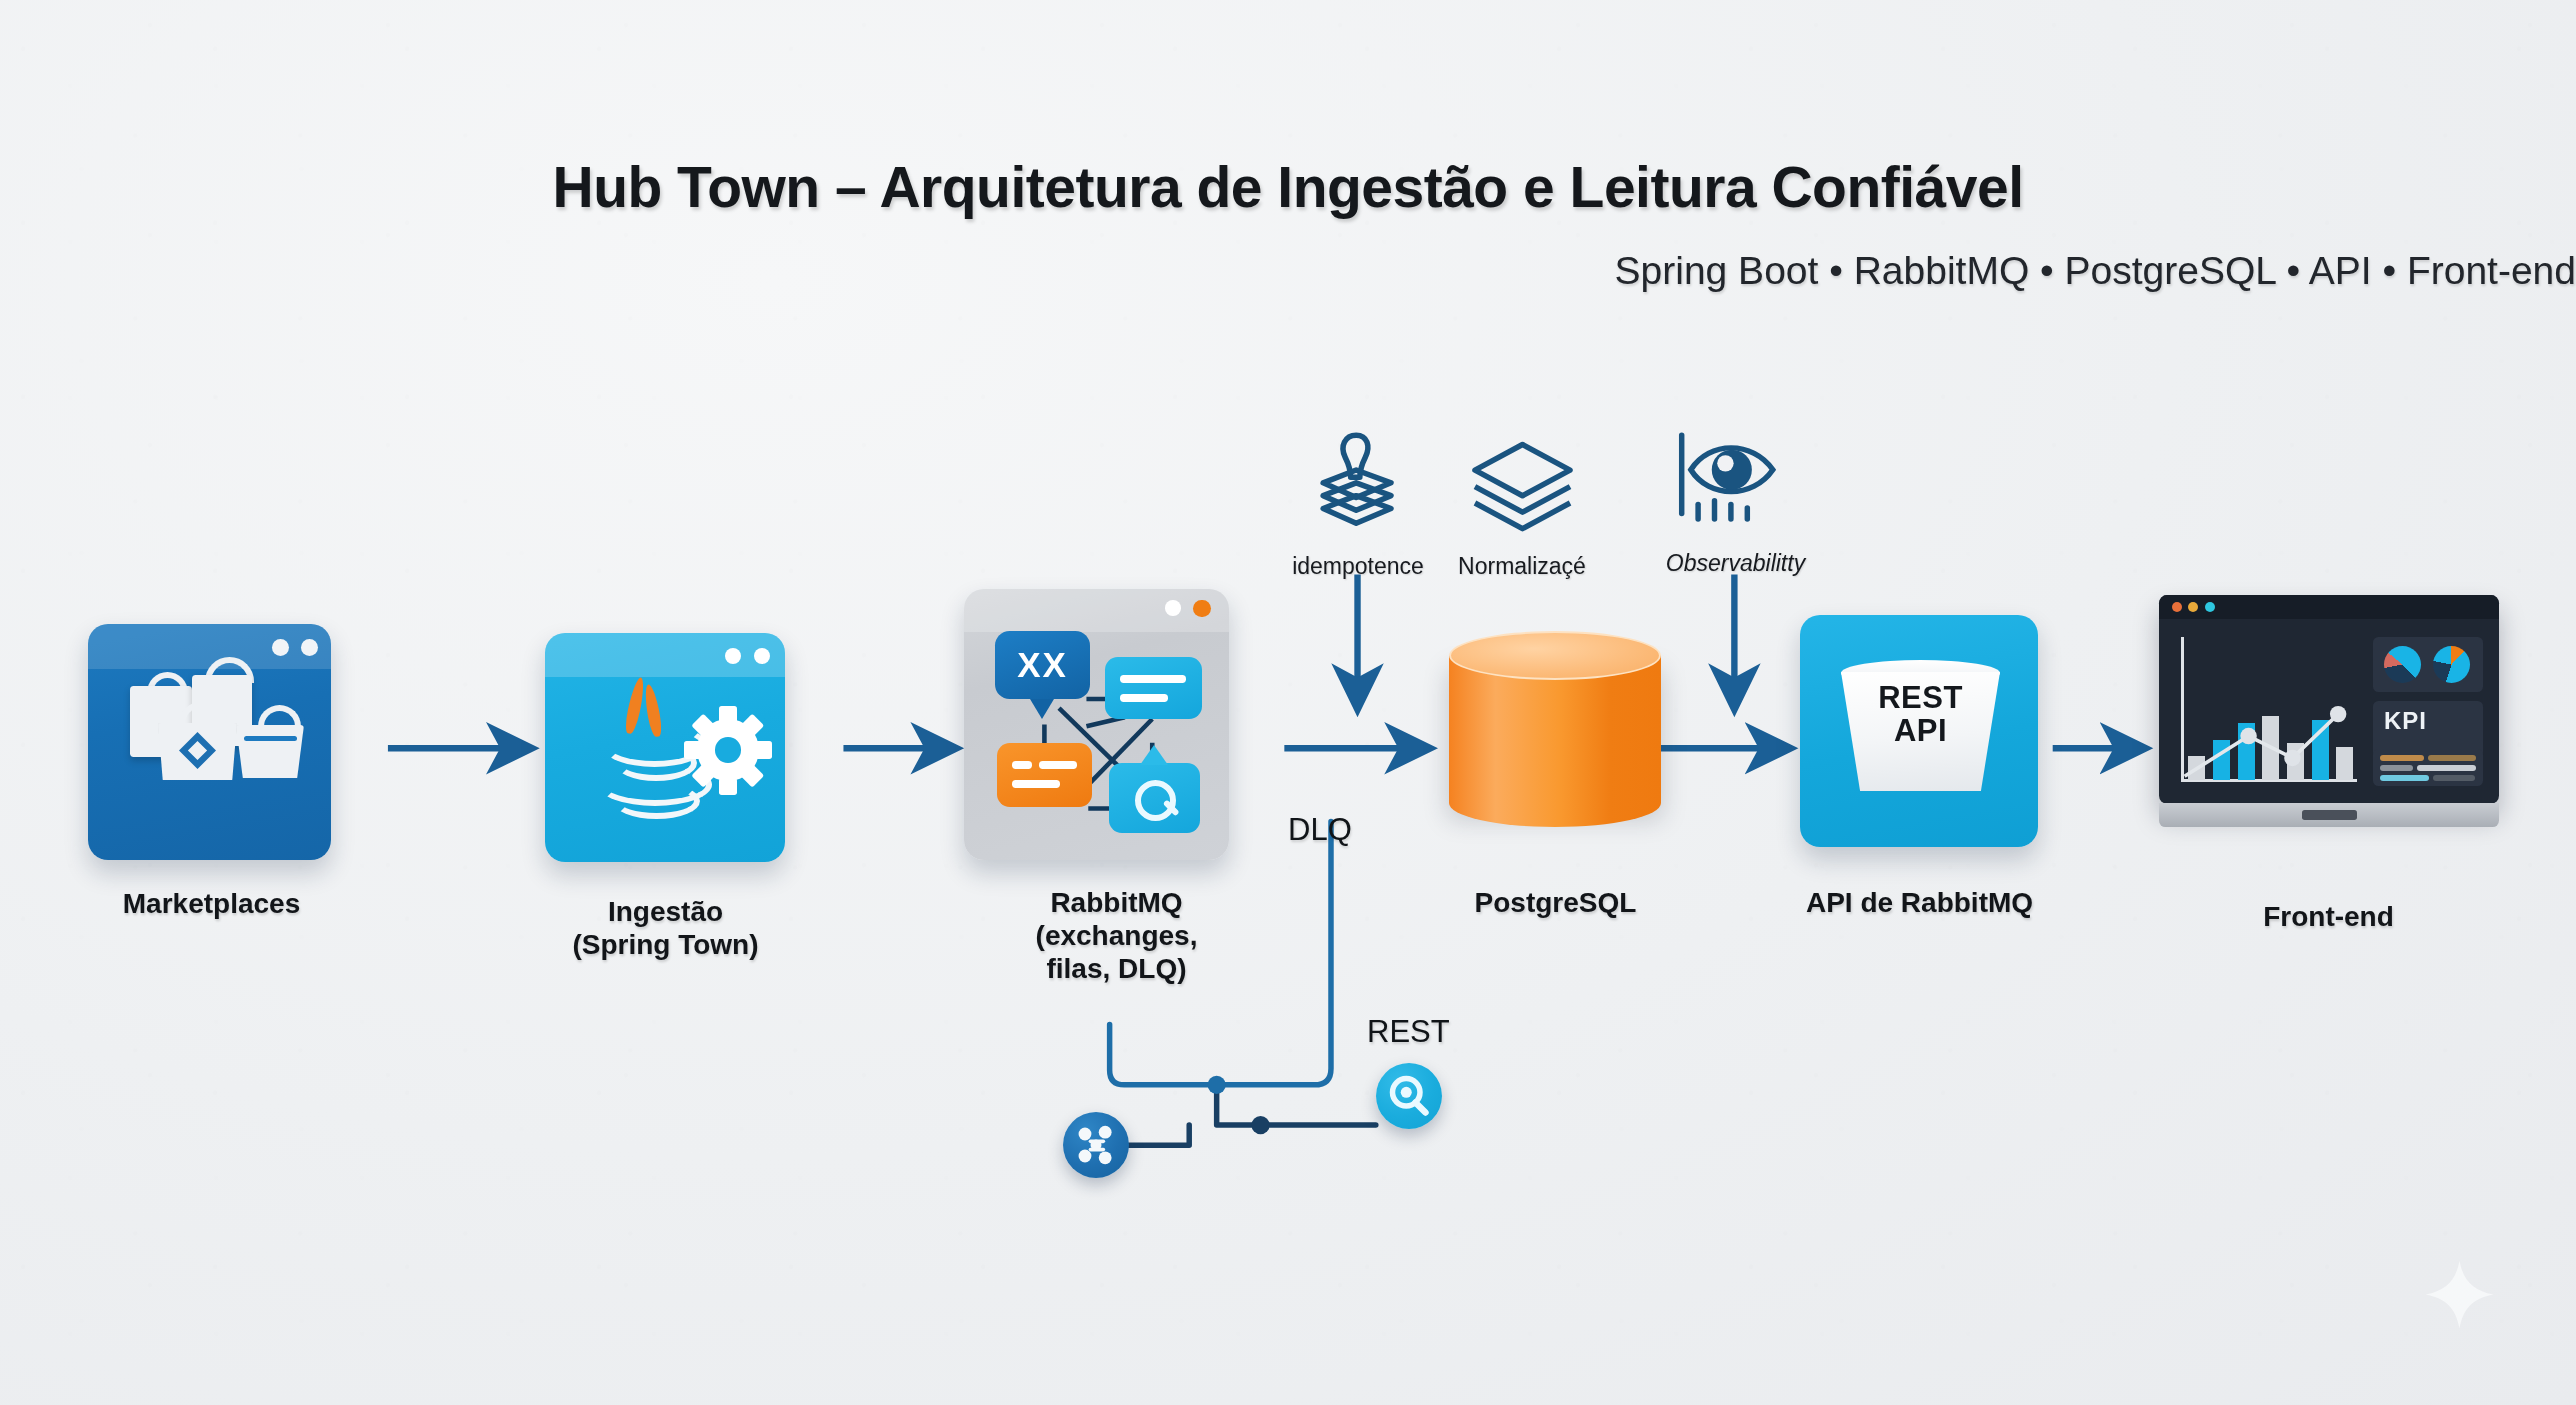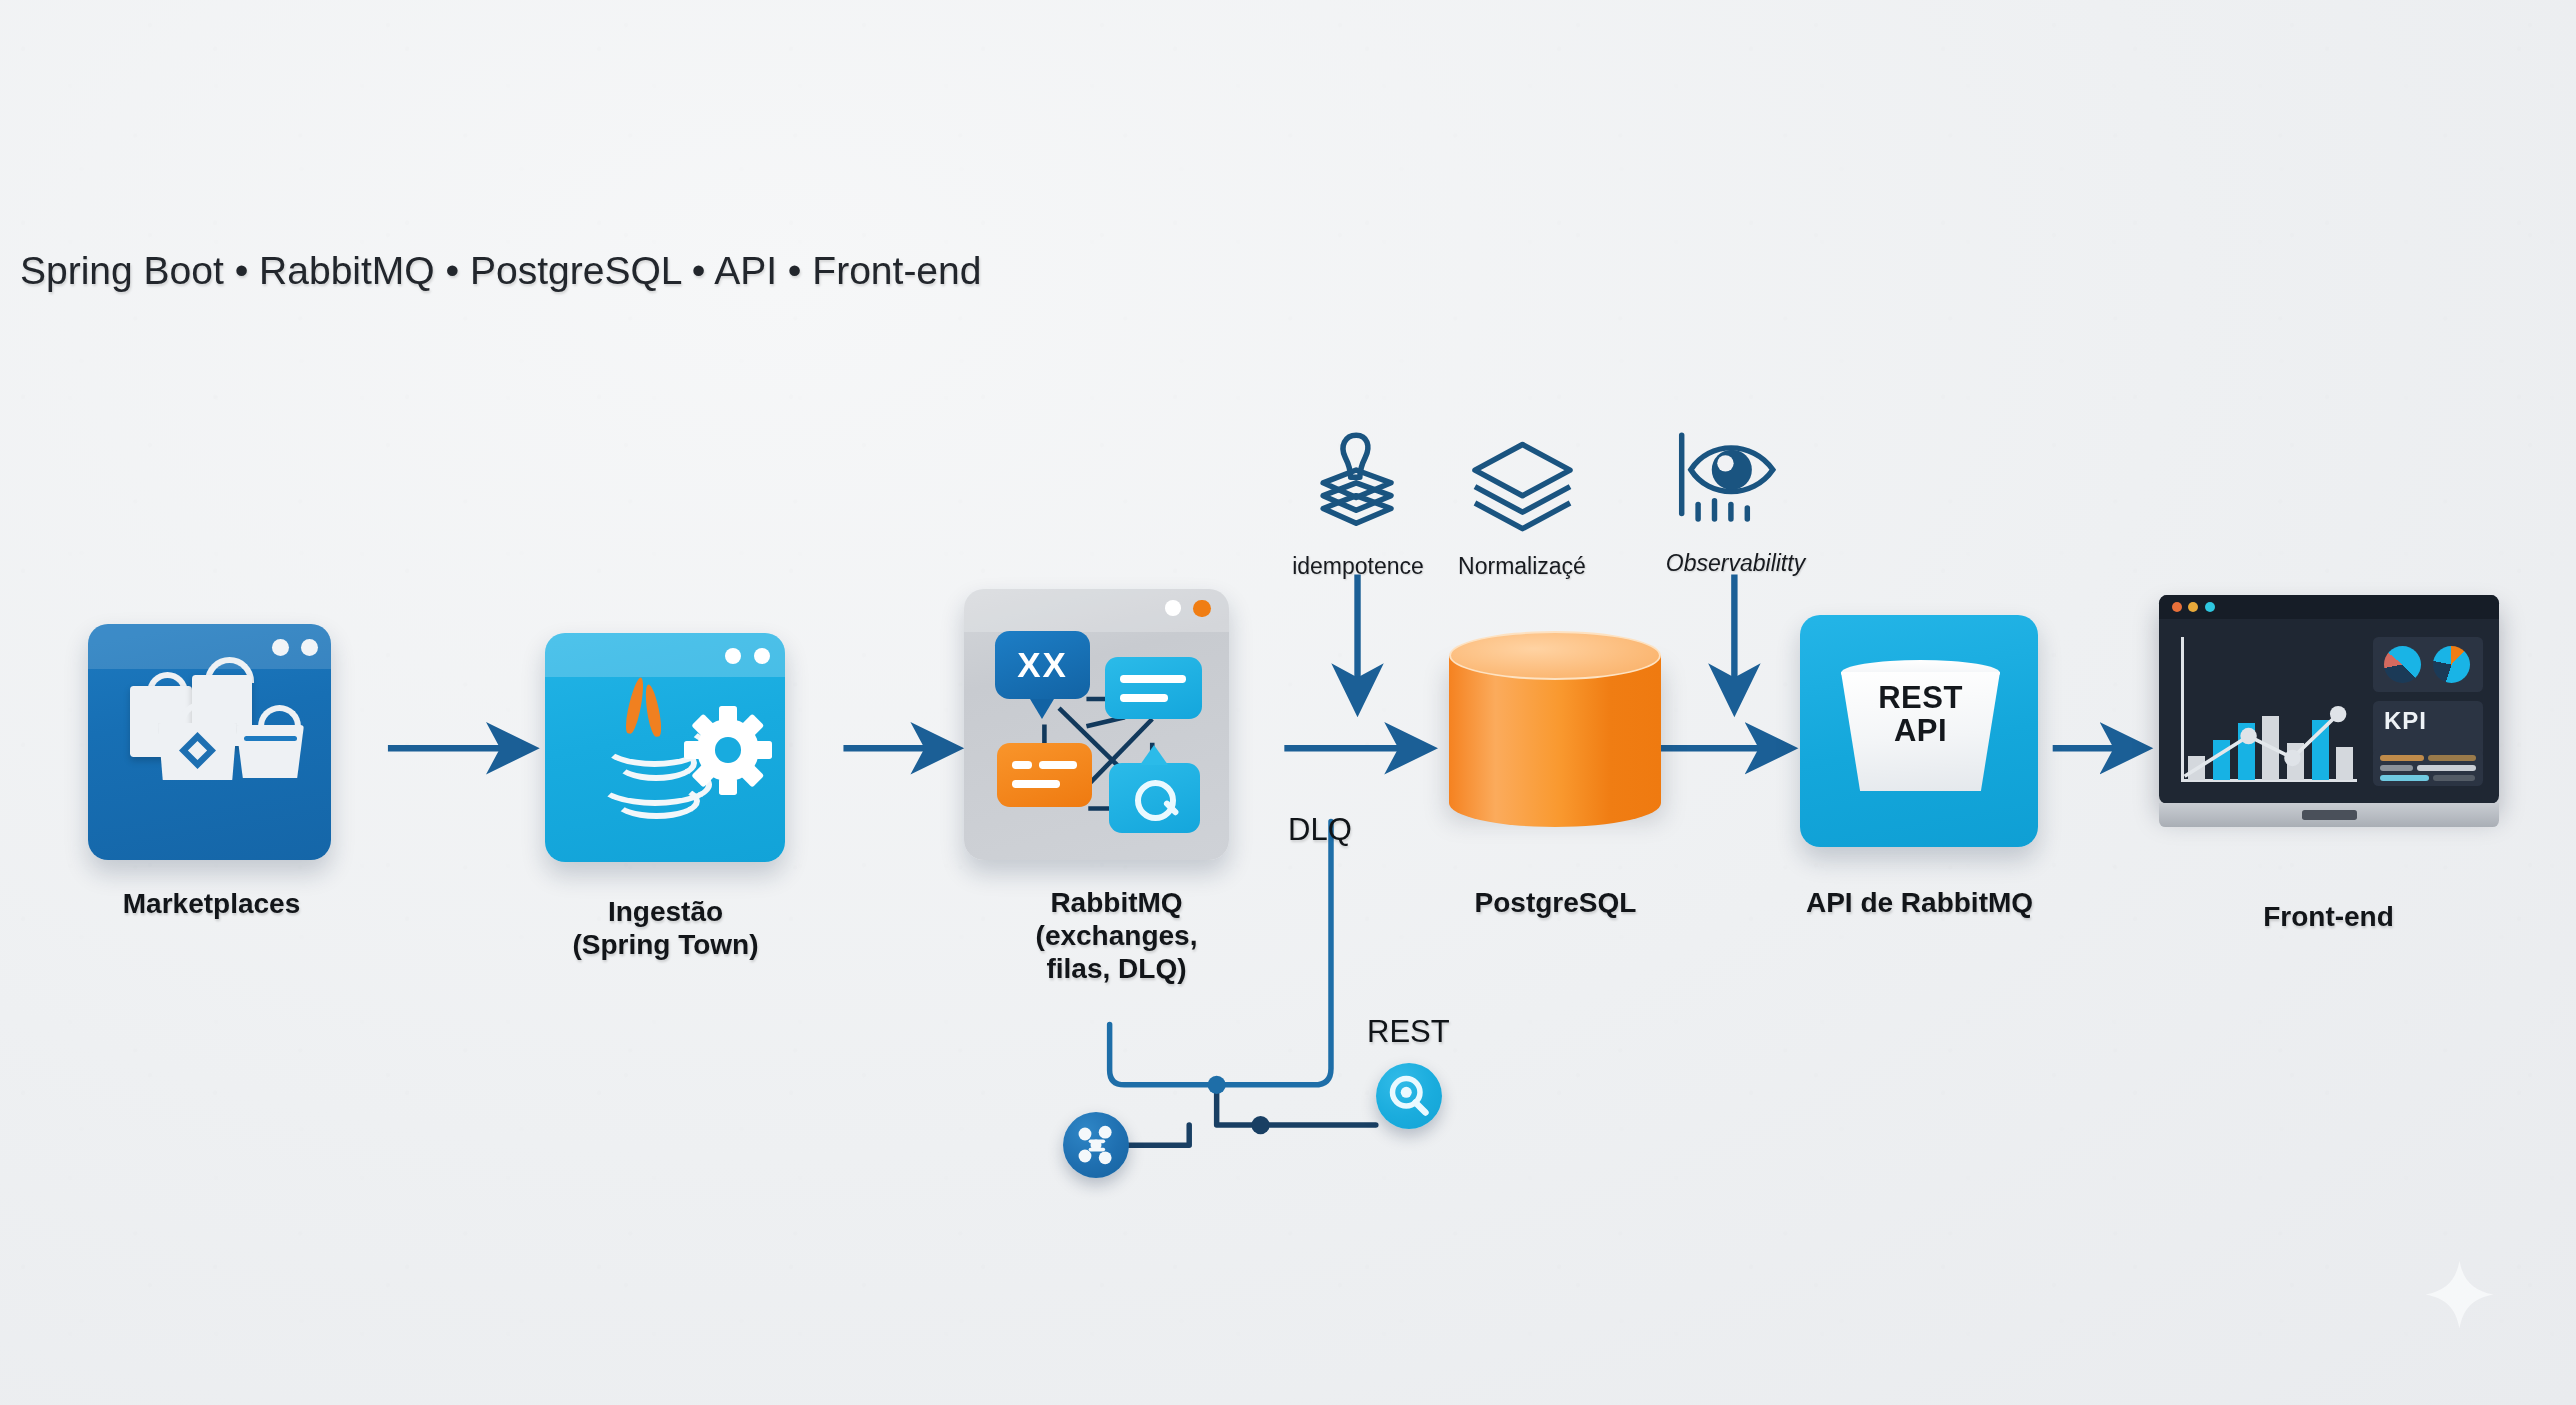--- a/index.html
+++ b/index.html
@@ -45,21 +45,21 @@
     font-size: 57px;
     font-weight: 700;
     letter-spacing: -0.5px;
     color: #15181c;
     text-shadow: 1.8px 2.7px 3.7px rgba(0,0,0,.17);
   }
   #subtitle {
     position: absolute;
     left: 0; right: 0;
     top: 249px;
-    text-align: left;
+    text-align: right;
     font-size: 39px;
     font-weight: 400;
     color: #22262c;
     text-shadow: 0.9px 1.8px 2.7px rgba(0,0,0,.15);
     padding-left: 20px;
   }
 
   
   .node { position: absolute; }
   .node-label {
@@ -208,20 +208,21 @@
 
   svg.wires { position: absolute; left: 0; top: 0; width: 2576px; height: 1405px;
     pointer-events: none; }
 </style>
 </head>
 <body>
 
 <div id="canvas">
   <div id="grain"></div>
 
+  <div id="title">Hub Town – Arquitetura de Ingestão e Leitura Confiável</div>
   <div id="subtitle">Spring Boot • RabbitMQ • PostgreSQL • API • Front-end</div>
 
   <svg class="wires" viewBox="0 0 2816 1536">
     <defs>
       <marker id="ah" markerWidth="9" markerHeight="9" refX="6.4" refY="4.5" orient="auto">
         <path d="M0,0.4 L8.4,4.5 L0,8.6 L2.2,4.5 Z" fill="#1b5f96"></path>
       </marker>
     </defs>
     <g stroke="#1b5f96" stroke-width="7" fill="none" marker-end="url(#ah)">
       <line x1="424" y1="818" x2="576" y2="818"></line>

